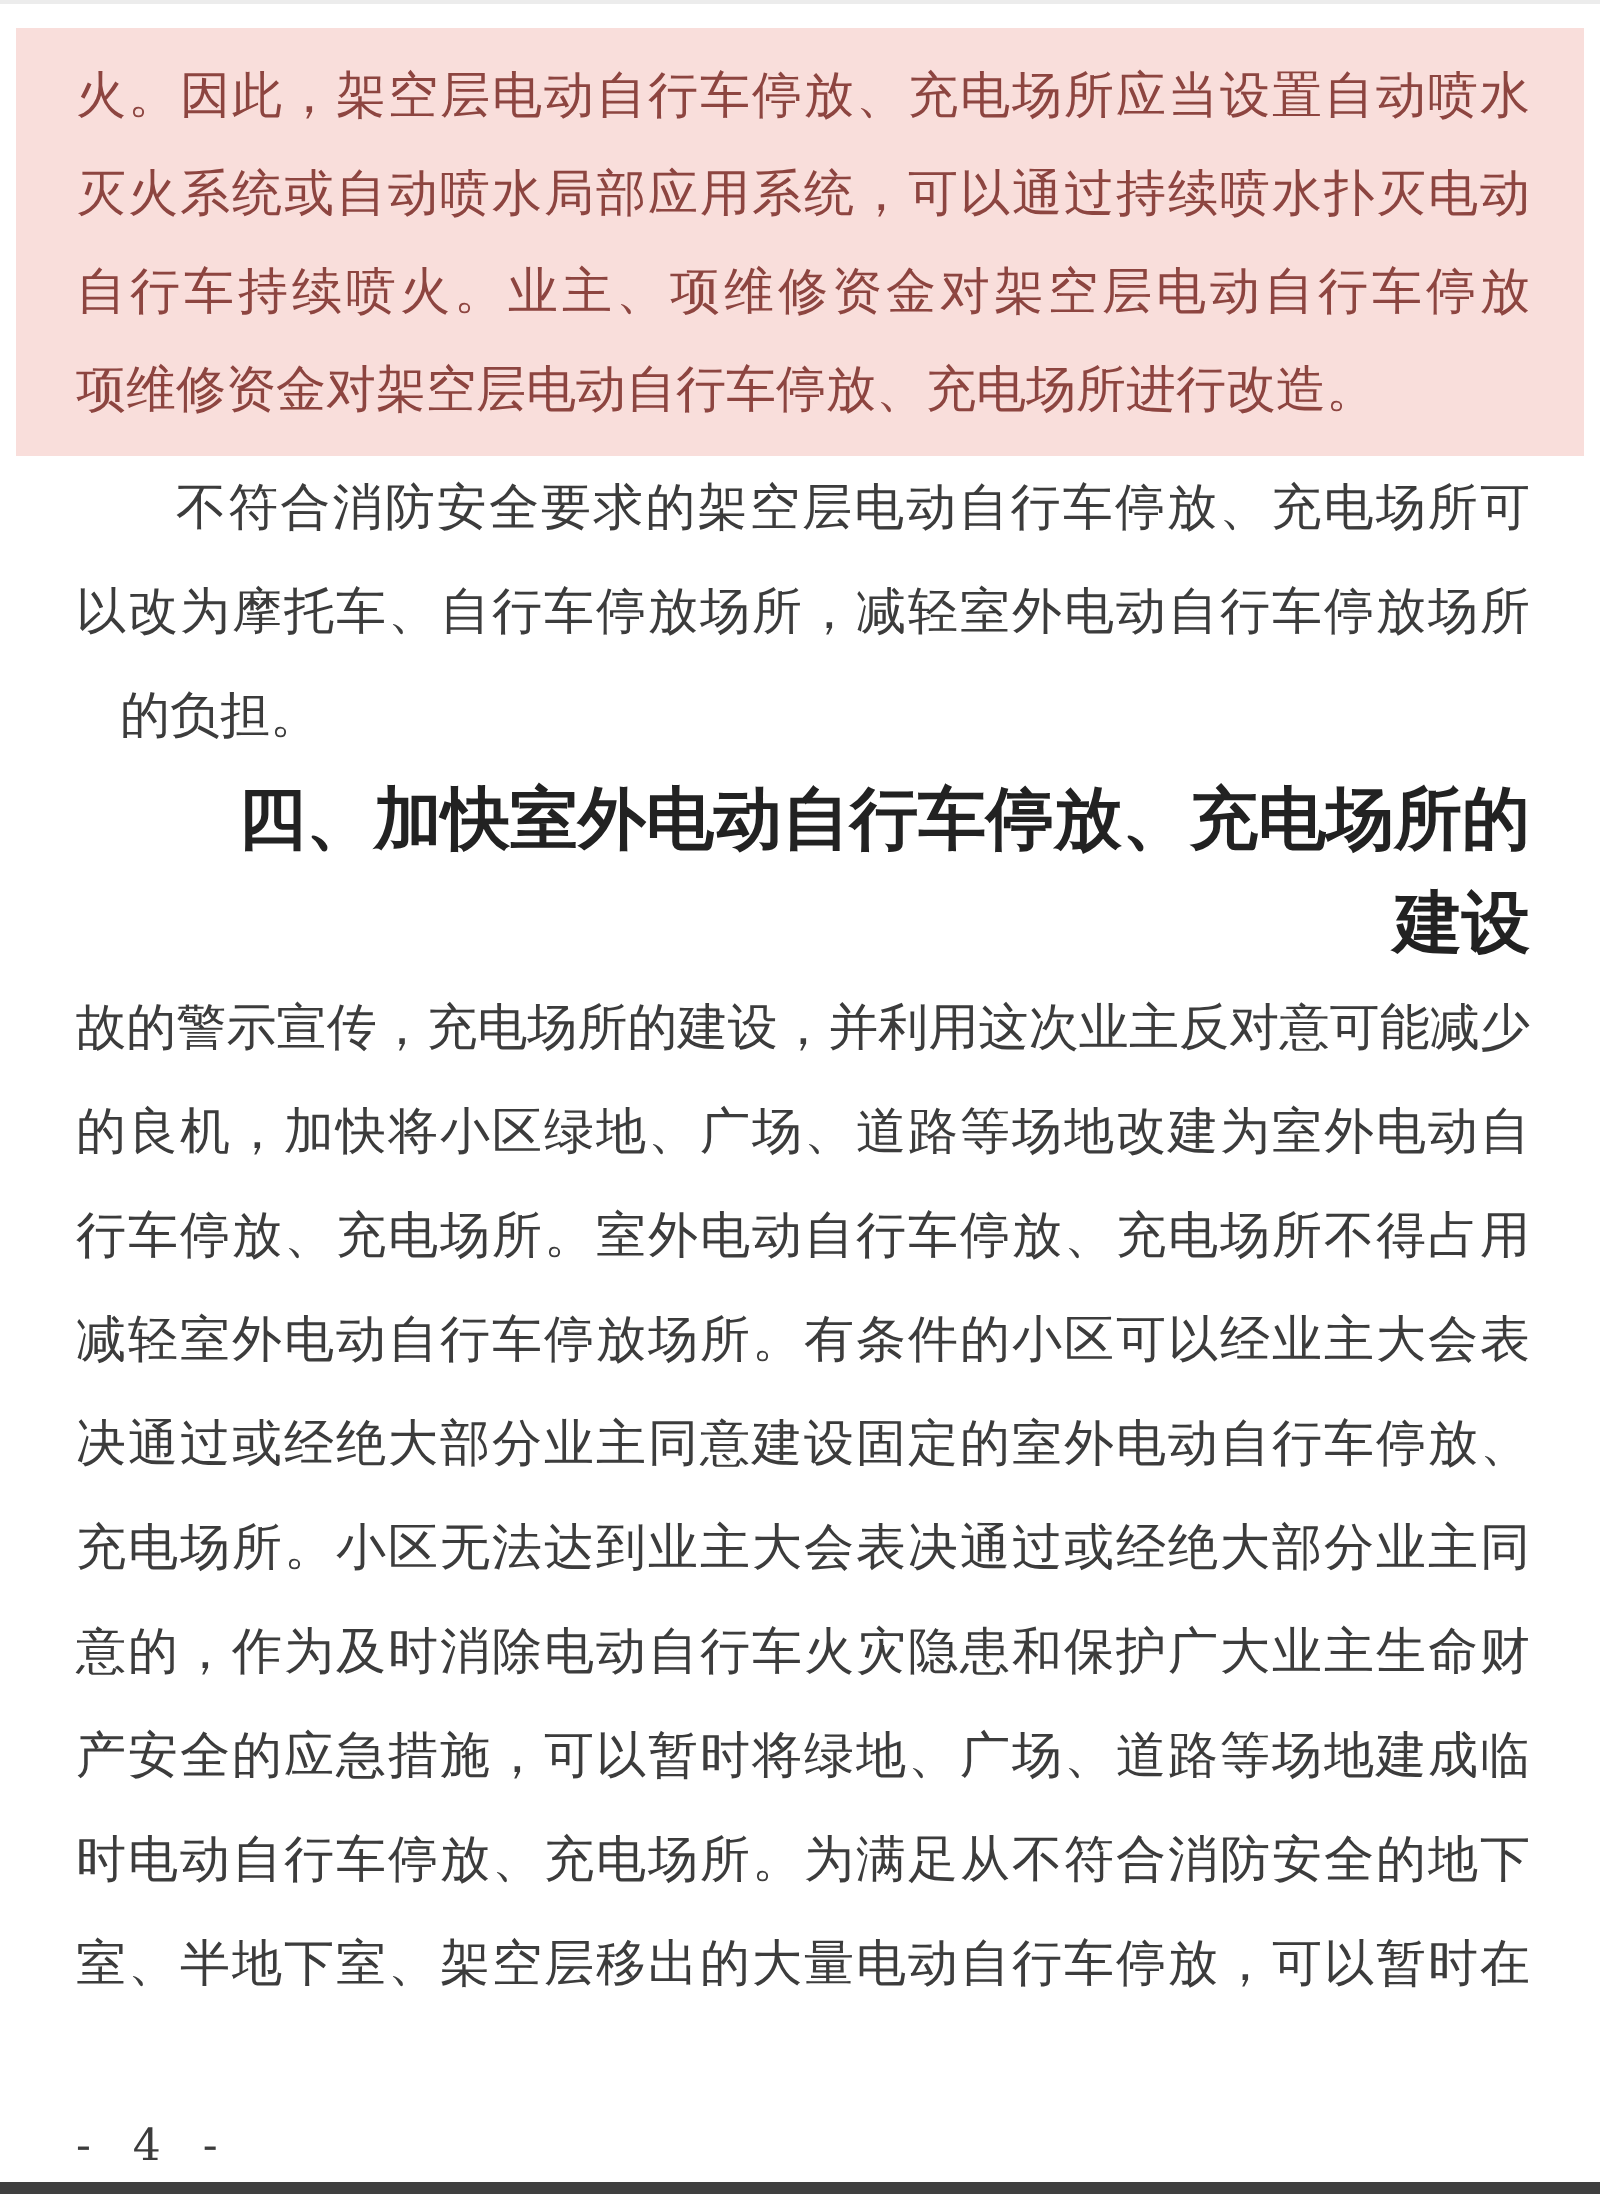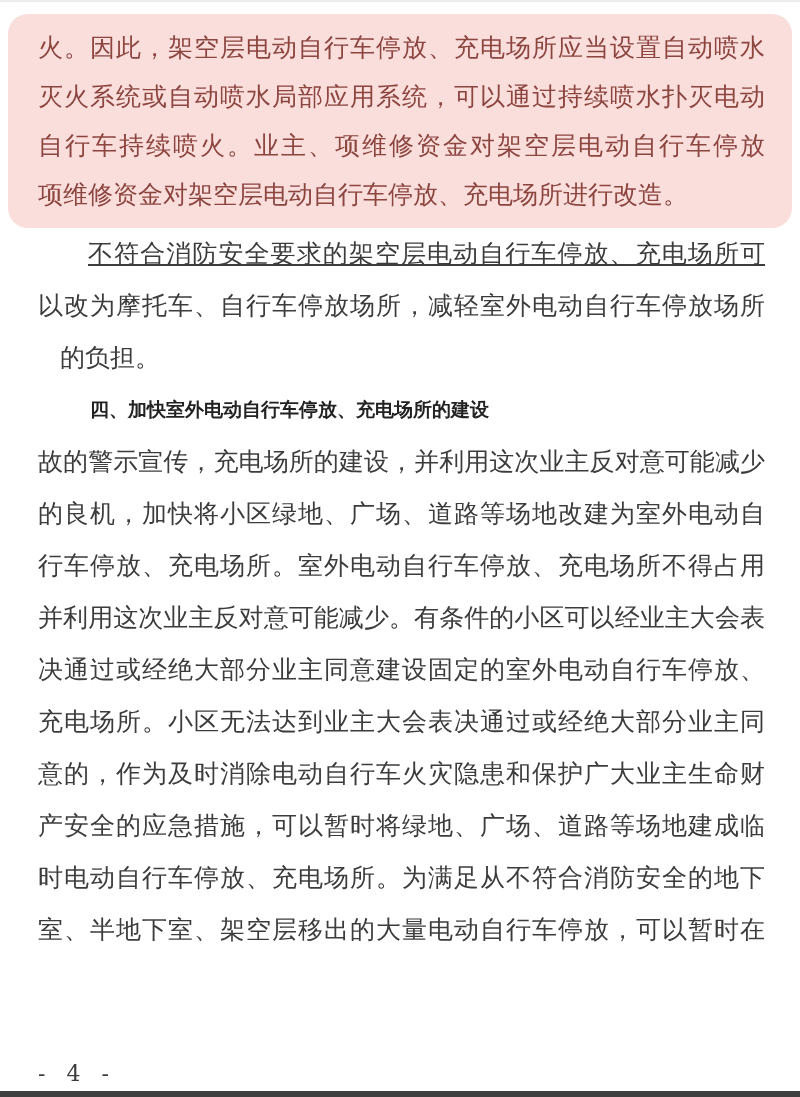--- a/index.html
+++ b/index.html
@@ -17,21 +17,21 @@
   .bottom-edge {
     position: absolute; bottom: 0; left: 0; width: 100%; height: 6px;
     background: #3f3f3f;
   }
   .page {
     position: absolute; top: 0; left: 0; right: 0; bottom: 0;
     padding: 12px 35px 0 38px;
   }
   .highlight-box {
     background: #f9dedb;
-    border-radius: 20px;
+    border-radius: 0;
     margin: 2px -27px 0 -30px;
     padding: 9px 27px 9px 30px;
   }
   .hl-line {
     color: #8d4540;
     font-size: 25px;
     line-height: 49px;
     text-align: justify;
     text-align-last: justify;
     white-space: nowrap;
@@ -39,30 +39,30 @@
   .hl-line.para-end { text-align-last: left; white-space: normal; }
   .body-line {
     color: #3c3c3c;
     font-size: 25px;
     line-height: 52px;
     text-align: justify;
     text-align-last: justify;
     white-space: nowrap;
   }
   .body-line.para-end { text-align-last: left; white-space: normal; margin-left: 22px; }
-  .indent { text-indent: 50px; text-decoration: underline; }
+  .indent { text-indent: 50px; }
   .section-heading {
     margin: 0;
     color: #222222;
     font-family: "Liberation Sans", "DejaVu Sans", sans-serif;
     font-weight: bold;
-    font-size: 19px;
+    font-size: 34px;
     line-height: 52px;
     text-indent: 52px;
-    text-align: left;
+    text-align: right;
   }
   .page-number {
     position: absolute;
     left: 38px;
     bottom: 12px;
     color: #3c3c3c;
     font-size: 22px;
     letter-spacing: 7px;
     line-height: 22px;
   }
@@ -86,21 +86,21 @@
     <div class="body-line">以改为摩托车、自行车停放场所，减轻室外电动自行车停放场所</div>
     <div class="body-line para-end">的负担。</div>
   </div>
 
   <h2 class="section-heading">四、加快室外电动自行车停放、充电场所的建设</h2>
 
   <div>
     <div class="body-line">故的警示宣传，充电场所的建设，并利用这次业主反对意可能减少</div>
     <div class="body-line">的良机，加快将小区绿地、广场、道路等场地改建为室外电动自</div>
     <div class="body-line">行车停放、充电场所。室外电动自行车停放、充电场所不得占用</div>
-    <div class="body-line">并利用这次业主反对意可能减少。有条件的小区可以经业主大会表</div>
+    <div class="body-line">减轻室外电动自行车停放场所。有条件的小区可以经业主大会表</div>
     <div class="body-line">决通过或经绝大部分业主同意建设固定的室外电动自行车停放、</div>
     <div class="body-line">充电场所。小区无法达到业主大会表决通过或经绝大部分业主同</div>
     <div class="body-line">意的，作为及时消除电动自行车火灾隐患和保护广大业主生命财</div>
     <div class="body-line">产安全的应急措施，可以暂时将绿地、广场、道路等场地建成临</div>
     <div class="body-line">时电动自行车停放、充电场所。为满足从不符合消防安全的地下</div>
     <div class="body-line">室、半地下室、架空层移出的大量电动自行车停放，可以暂时在</div>
   </div>
 
   <div class="page-number">- 4 -</div>
 

